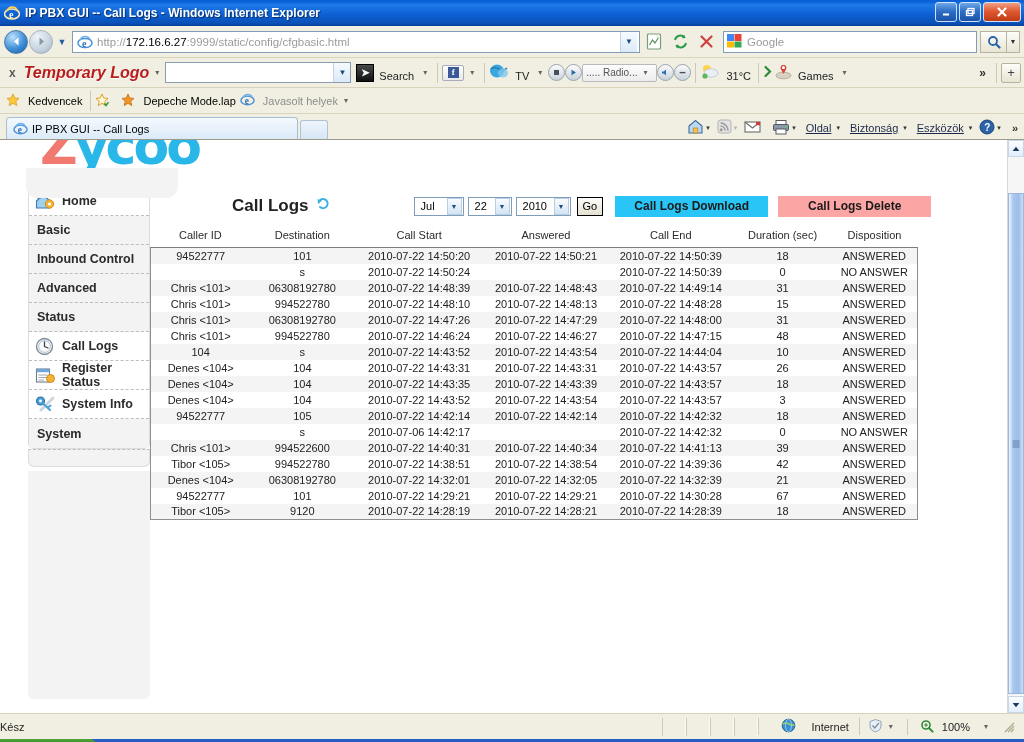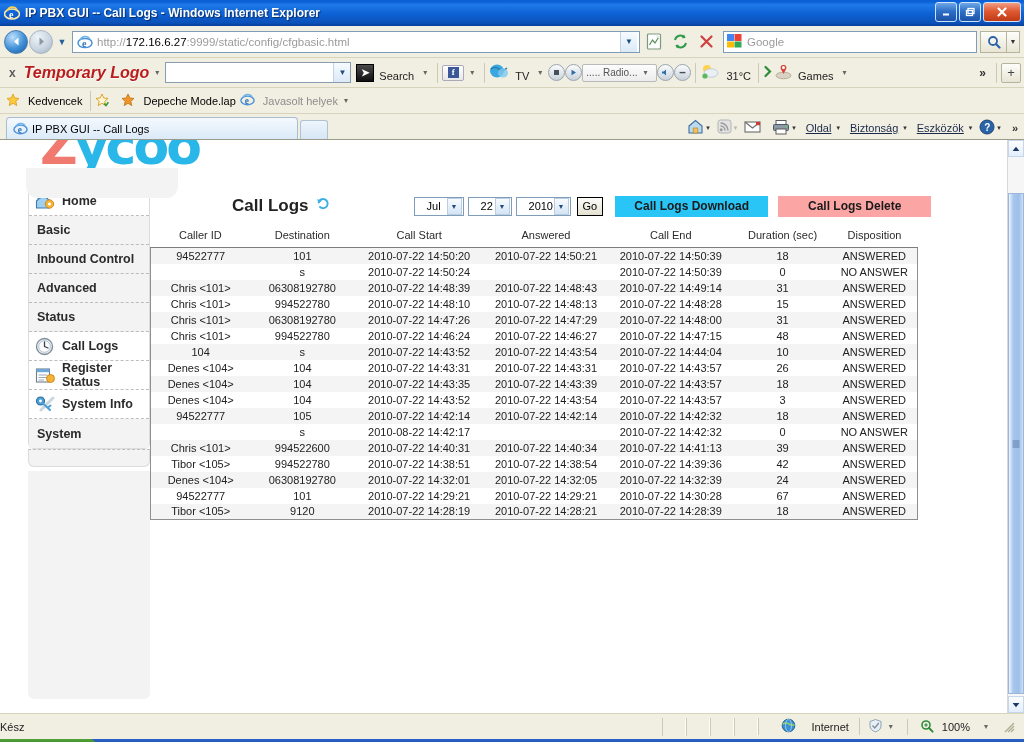--- a/index.html
+++ b/index.html
@@ -273,21 +273,21 @@
   .page-title {
     font-size: 17px; font-weight: bold; color: #222;
     display: flex; align-items: center;
   }
   .refresh-ico { margin-left: 7px; }
   .date-group { display: flex; align-items: center; margin-left: 84px; gap: 4px; }
   .sel {
     height: 19px; background: #fff;
     border: 1px solid #7f9db9;
     display: flex; align-items: center;
-    font-size: 11px; color: #000; padding-left: 12px;
+    font-size: 11px; color: #000; padding-left: 6px;
   }
   .sel .arrow {
     width: 15px; height: 17px; margin-left: auto; margin-right: 1px;
     background: linear-gradient(to bottom, #f8fbfe, #d4e4f4);
     border: 1px solid #b9cee1;
     display: flex; align-items: center; justify-content: center;
     color: #1c4b80; font-size: 7px;
   }
   .sel.mon { width: 50px; }
   .sel.day { width: 44px; }
@@ -882,21 +882,21 @@
                     <td>105</td>
                     <td>2010-07-22 14:42:14</td>
                     <td>2010-07-22 14:42:14</td>
                     <td>2010-07-22 14:42:32</td>
                     <td>18</td>
                     <td class="tbl-right-edge">ANSWERED</td>
                   </tr>
                   <tr>
                     <td class="tbl-left-edge"></td>
                     <td>s</td>
-                    <td>2010-08-22 14:42:17</td>
+                    <td>2010-07-06 14:42:17</td>
                     <td></td>
                     <td>2010-07-22 14:42:32</td>
                     <td>0</td>
                     <td class="tbl-right-edge">NO ANSWER</td>
                   </tr>
                   <tr>
                     <td class="tbl-left-edge">Chris &lt;101&gt;</td>
                     <td>994522600</td>
                     <td>2010-07-22 14:40:31</td>
                     <td>2010-07-22 14:40:34</td>
@@ -912,21 +912,21 @@
                     <td>2010-07-22 14:39:36</td>
                     <td>42</td>
                     <td class="tbl-right-edge">ANSWERED</td>
                   </tr>
                   <tr>
                     <td class="tbl-left-edge">Denes &lt;104&gt;</td>
                     <td>06308192780</td>
                     <td>2010-07-22 14:32:01</td>
                     <td>2010-07-22 14:32:05</td>
                     <td>2010-07-22 14:32:39</td>
-                    <td>24</td>
+                    <td>21</td>
                     <td class="tbl-right-edge">ANSWERED</td>
                   </tr>
                   <tr>
                     <td class="tbl-left-edge">94522777</td>
                     <td>101</td>
                     <td>2010-07-22 14:29:21</td>
                     <td>2010-07-22 14:29:21</td>
                     <td>2010-07-22 14:30:28</td>
                     <td>67</td>
                     <td class="tbl-right-edge">ANSWERED</td>

